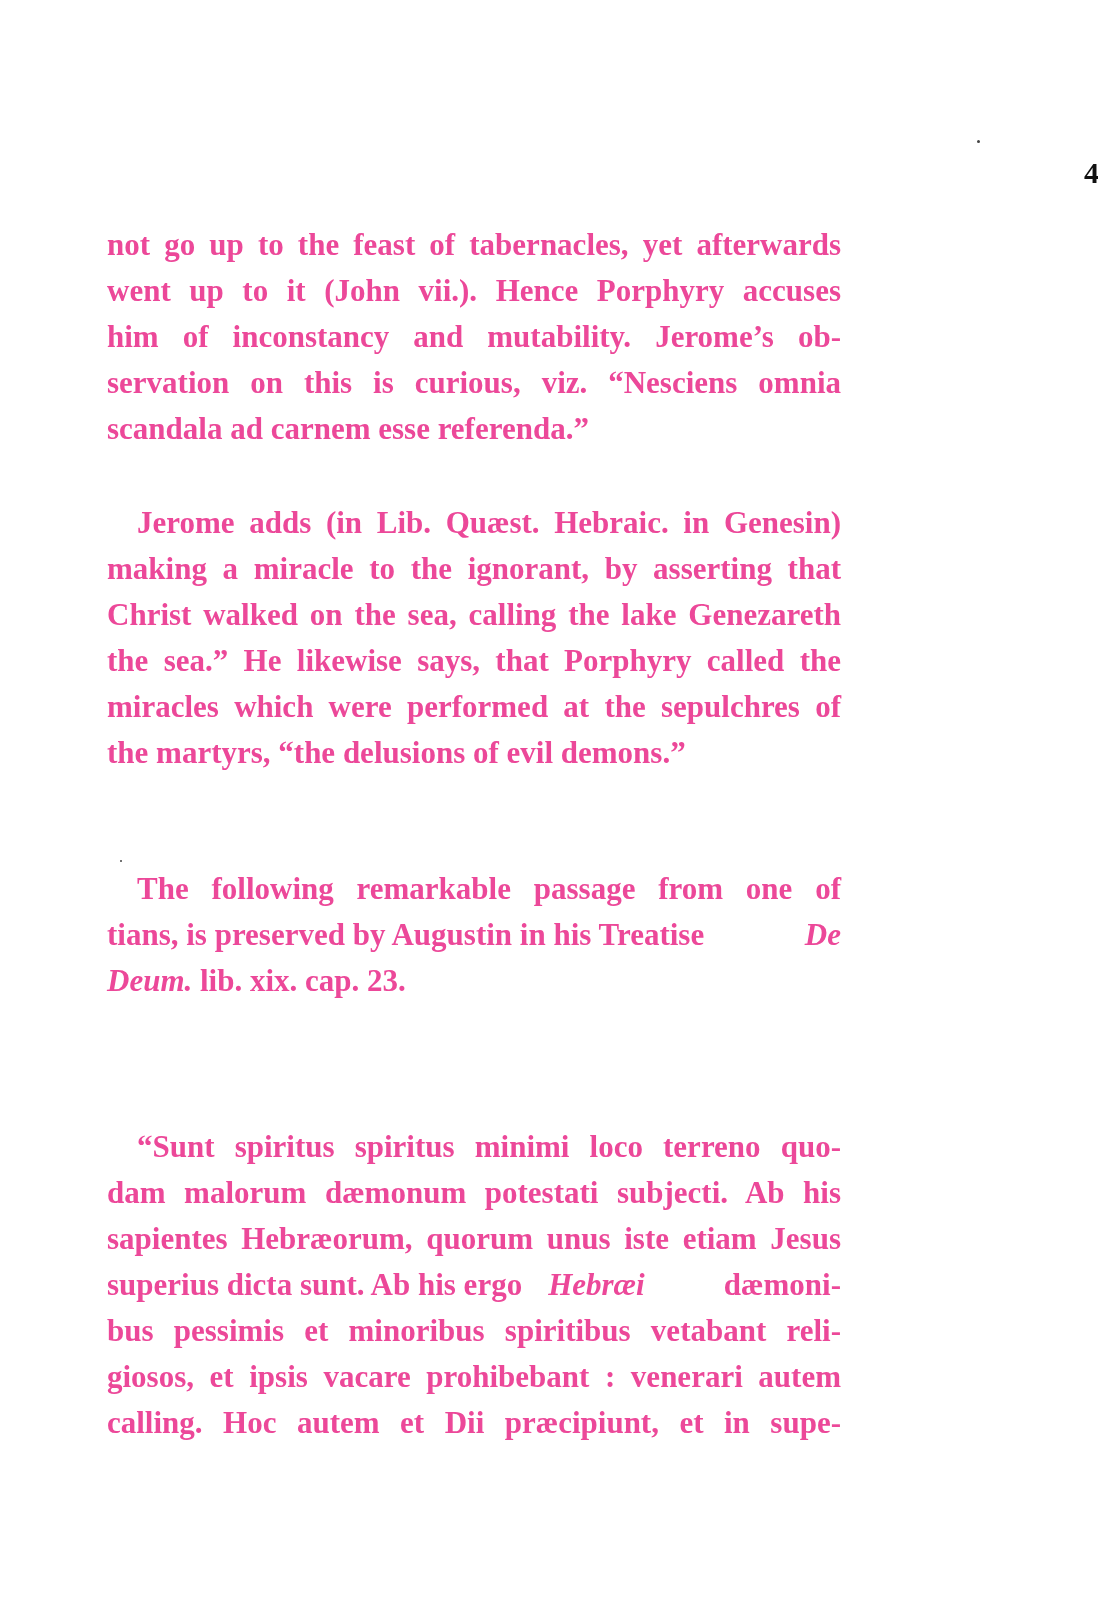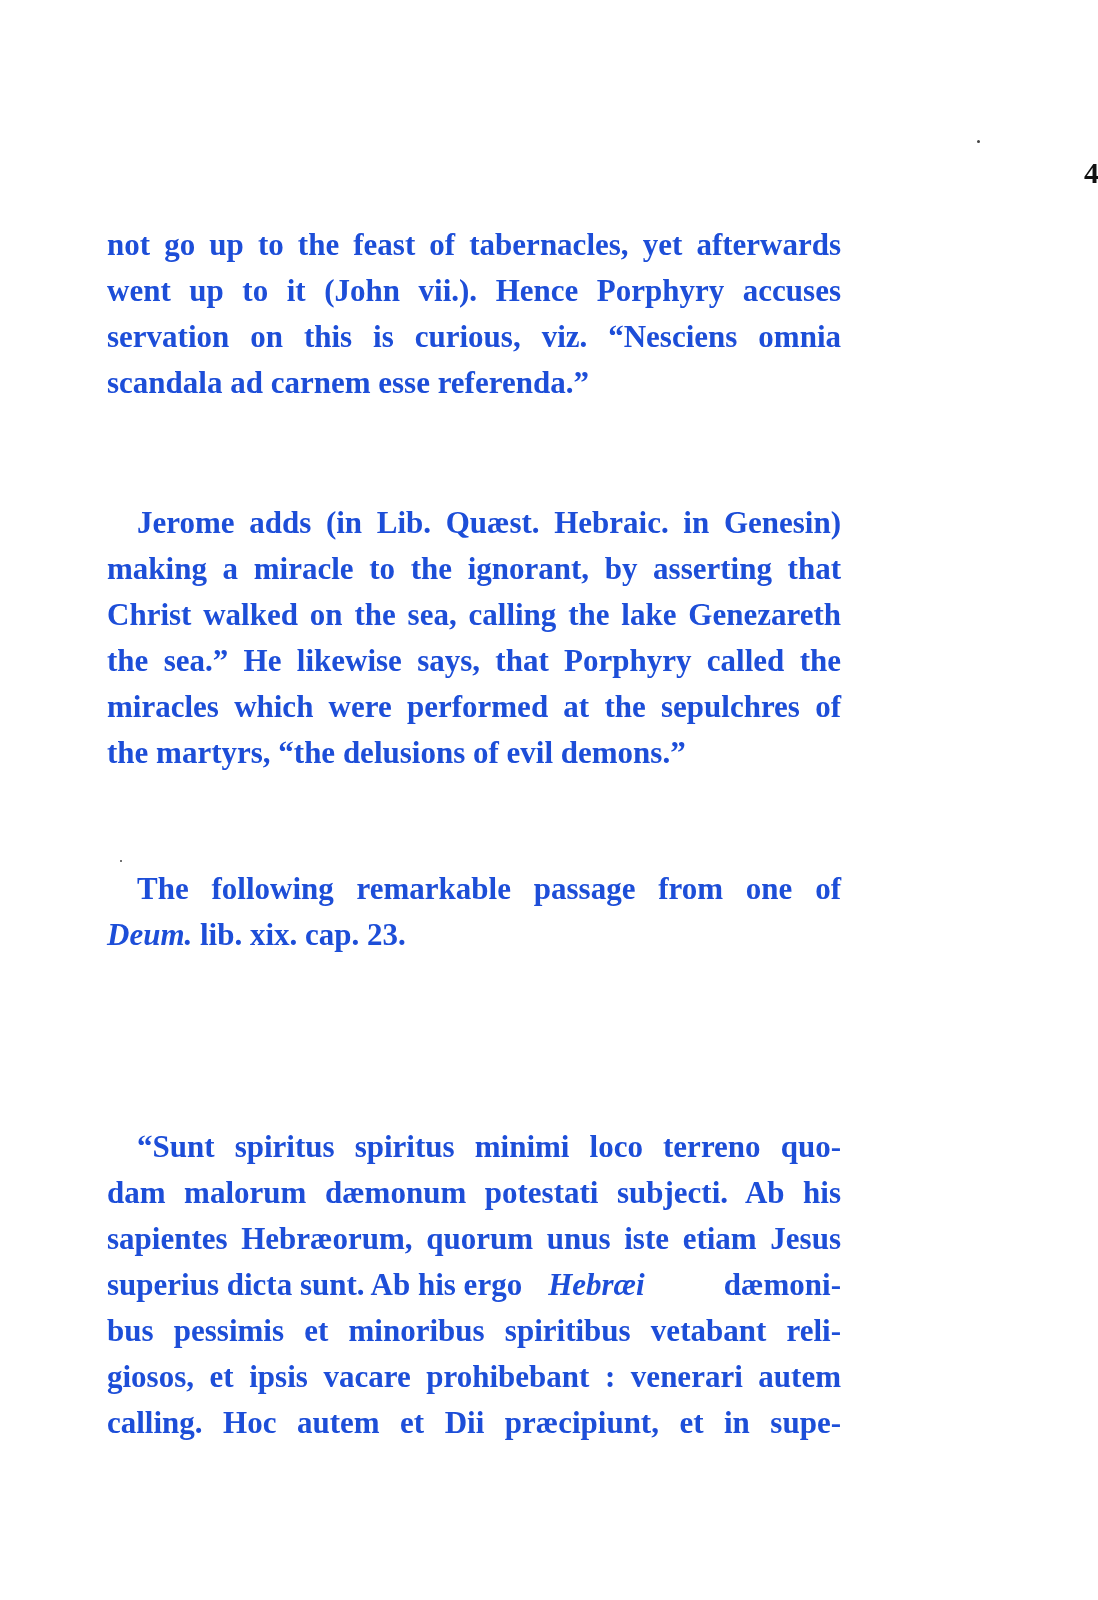--- a/index.html
+++ b/index.html
@@ -7,52 +7,57 @@
   .page { position: absolute; left: 0; top: 0; width: 1098px; height: 1600px; background: #ffffff; }
   .page-number {
     position: absolute; top: 156px; left: 0; width: 1098px; text-align: right;
     font-family: "Liberation Serif", "DejaVu Serif", serif; font-weight: bold;
     font-size: 30px; color: #111111; margin-left: 16px;
   }
   .para { position: absolute; left: 107px; width: 734px; }
   .line {
     display: block; height: 46px; line-height: 46px; white-space: nowrap;
     font-family: "Liberation Serif", "DejaVu Serif", serif; font-weight: bold;
-    font-size: 31px; color: #1d4ed8; text-align: justify; text-align-last: justify;
+    font-size: 31px; color: #ec4899; text-align: justify; text-align-last: justify;
   }
   .line.last { text-align-last: left; }
   .line.indent { padding-left: 30px; }
   .it { font-style: italic; }
   .speck { position: absolute; width: 3px; height: 3px; background: #444; border-radius: 50%; }
 </style>
 </head>
 <body>
 
 <div class="page">
 
   <div class="page-number">45</div>
 
   <div class="para" style="top:222px;">
     <span class="line">not go up to the feast of tabernacles, yet afterwards</span>
     <span class="line">went up to it (John vii.).  Hence Porphyry accuses</span>
+    <span class="line">him of inconstancy and mutability.  Jerome’s ob-</span>
     <span class="line">servation on this is curious, viz. “Nesciens omnia</span>
     <span class="line last">scandala ad carnem esse referenda.”</span>
   </div>
 
   <div class="para" style="top:500px;">
     <span class="line indent">Jerome adds (in Lib. Quæst. Hebraic. in Genesin)</span>
     <span class="line">making a miracle to the ignorant, by asserting that</span>
     <span class="line">Christ walked on the sea, calling the lake Genezareth</span>
     <span class="line">the sea.”  He likewise says, that Porphyry called the</span>
     <span class="line">miracles which were performed at the sepulchres of</span>
     <span class="line last">the martyrs, “the delusions of evil demons.”</span>
   </div>
 
   <div class="para" style="top:866px;">
     <span class="line indent">The following remarkable passage from one of</span>
+    <span class="line" style="display:flex;justify-content:space-between;">
+      <span>tians, is preserved by Augustin in his Treatise</span>
+      <span class="it">De</span>
+    </span>
     <span class="line last">
       <span class="it">Deum.</span>
       <span>lib. xix. cap. 23.</span>
     </span>
   </div>
 
   <div class="para" style="top:1124px;">
     <span class="line indent">“Sunt spiritus spiritus minimi loco terreno quo-</span>
     <span class="line">dam malorum dæmonum potestati subjecti.  Ab his</span>
     <span class="line">sapientes Hebræorum, quorum unus iste etiam Jesus</span>

